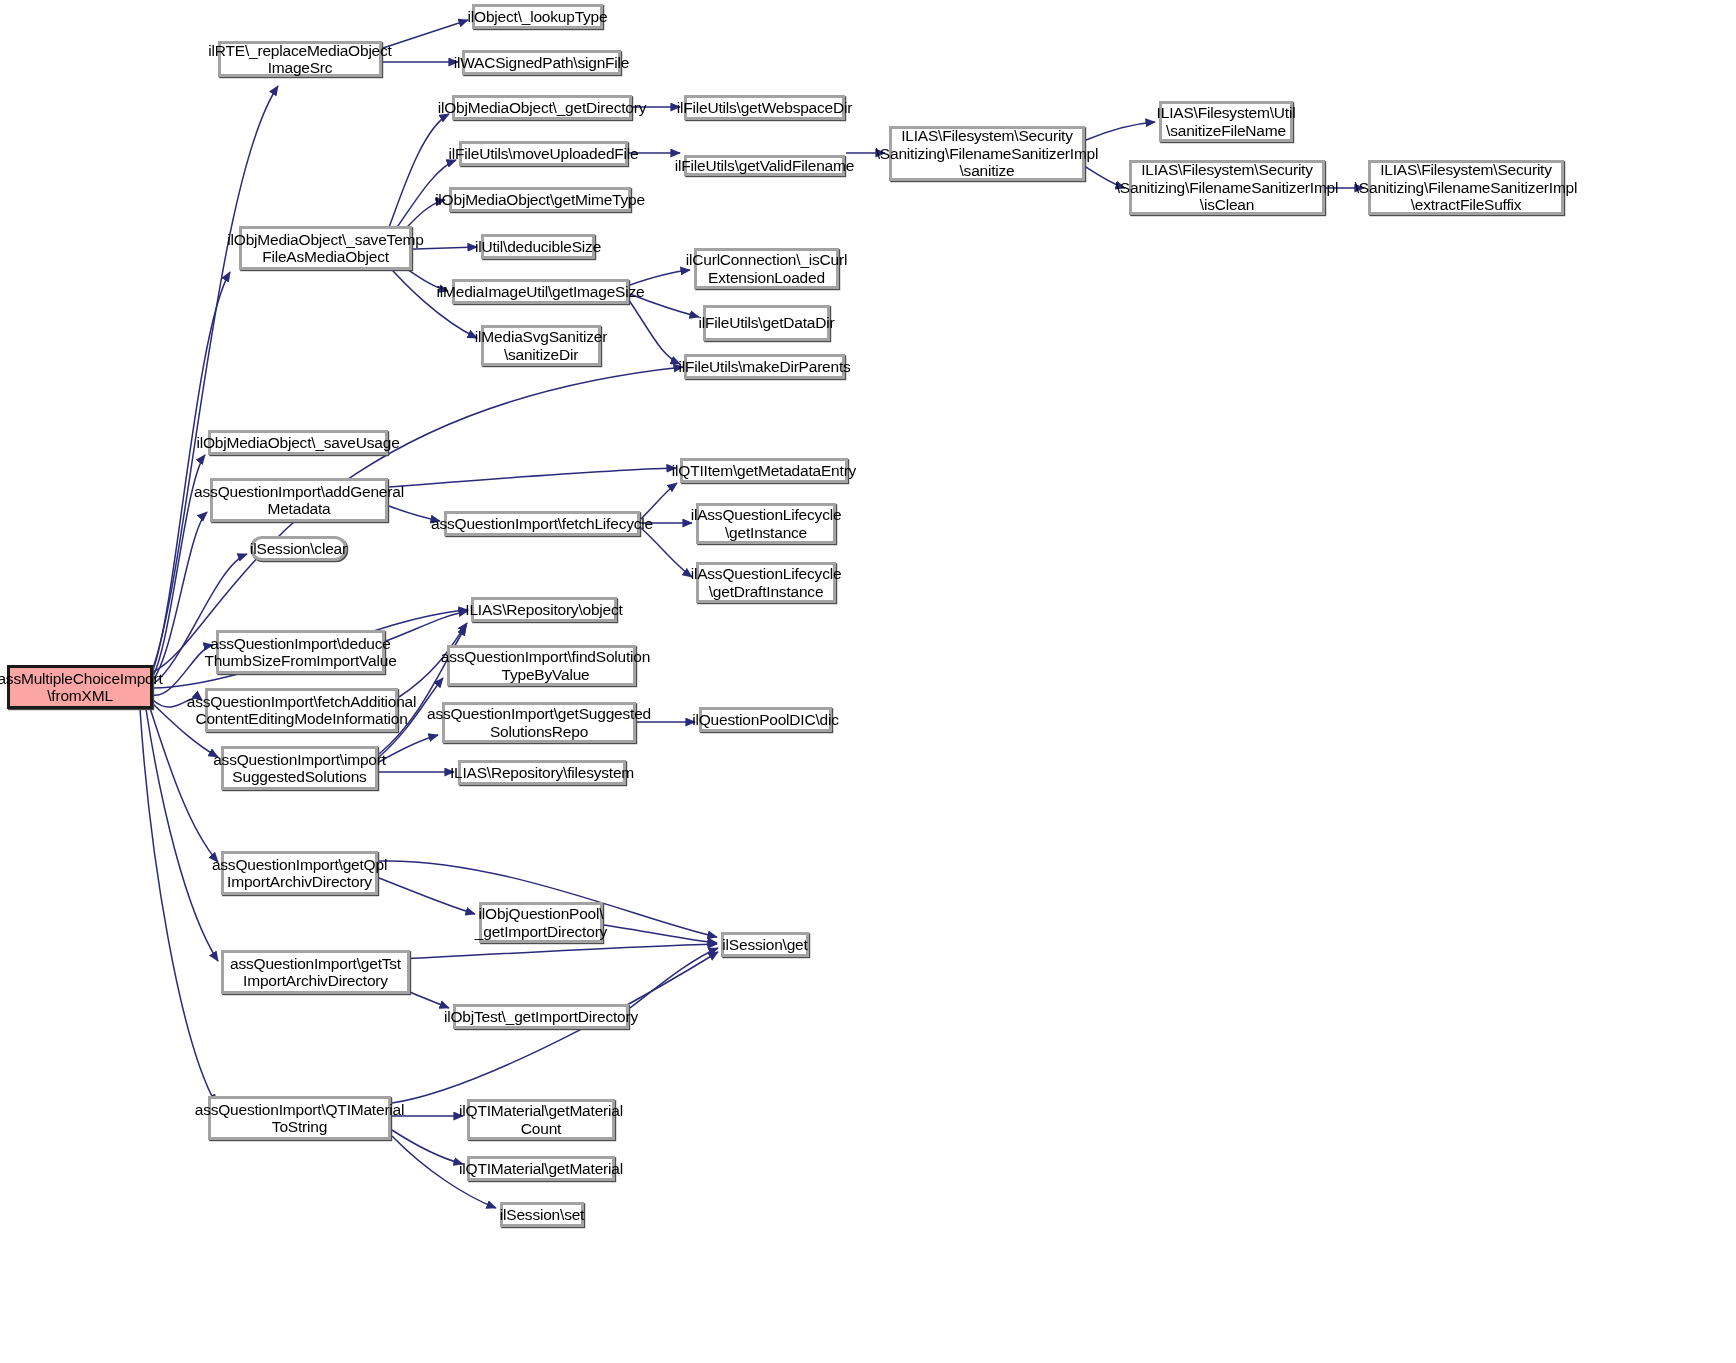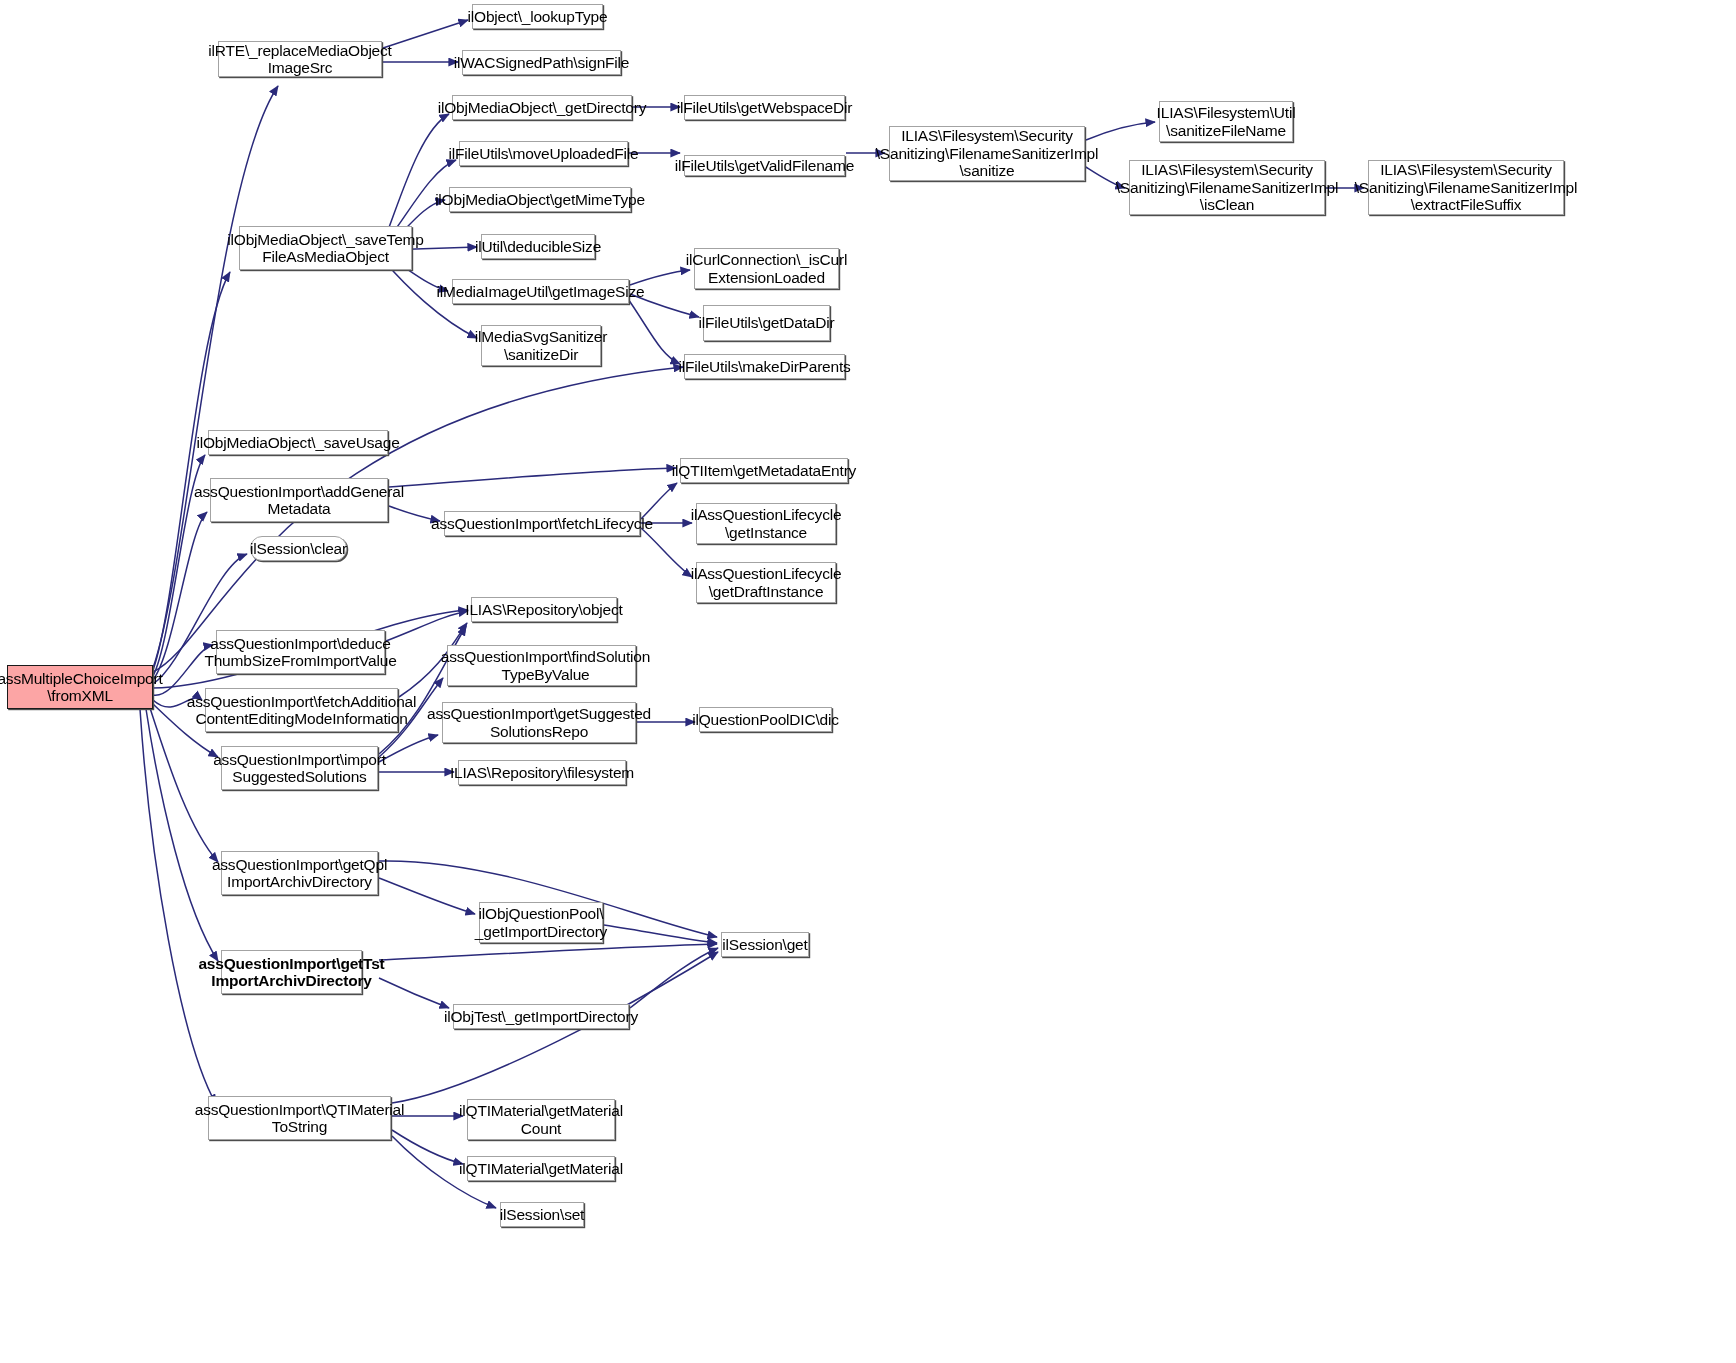--- a/index.html
+++ b/index.html
@@ -21,21 +21,21 @@
     position: absolute;
     left: 0;
     top: 0;
     width: 1736px;
     height: 1363px;
     pointer-events: none;
   }
   .node {
     position: absolute;
     box-sizing: border-box;
-    border: 1px solid #a3a3a3;
+    border: 3px solid #a3a3a3;
     background: #ffffff;
     color: #000000;
     font-size: 15.5px;
     line-height: 1.12;
     text-align: center;
     display: flex;
     align-items: center;
     justify-content: center;
     white-space: pre-line;
     letter-spacing: -0.2px;
@@ -170,21 +170,21 @@
 SolutionsRepo</span></div>
       <div class="node" style="left: 699px; top: 707px; width: 133px; height: 25px;"><span class="lbl">ilQuestionPoolDIC\dic</span></div>
       <div class="node" style="left: 221px; top: 746px; width: 157px; height: 44px;"><span class="lbl">assQuestionImport\import
 SuggestedSolutions</span></div>
       <div class="node" style="left: 458px; top: 760px; width: 168px; height: 25px;"><span class="lbl">ILIAS\Repository\filesystem</span></div>
       <div class="node" style="left: 221px; top: 851px; width: 157px; height: 44px;"><span class="lbl">assQuestionImport\getQpl
 ImportArchivDirectory</span></div>
       <div class="node" style="left: 479px; top: 902px; width: 124px; height: 41px;"><span class="lbl">ilObjQuestionPool\
 _getImportDirectory</span></div>
       <div class="node" style="left: 721px; top: 932px; width: 88px; height: 25px;"><span class="lbl">ilSession\get</span></div>
-      <div class="node" style="left: 221px; top: 950px; width: 141px; height: 44px; font-weight: bold;"><span class="lbl">assQuestionImport\getTst
+      <div class="node" style="left: 221px; top: 950px; width: 189px; height: 44px;"><span class="lbl">assQuestionImport\getTst
 ImportArchivDirectory</span></div>
       <div class="node" style="left: 453px; top: 1004px; width: 176px; height: 25px;"><span class="lbl">ilObjTest\_getImportDirectory</span></div>
       <div class="node" style="left: 208px; top: 1096px; width: 183px; height: 44px;"><span class="lbl">assQuestionImport\QTIMaterial
 ToString</span></div>
       <div class="node" style="left: 467px; top: 1099px; width: 148px; height: 41px;"><span class="lbl">ilQTIMaterial\getMaterial
 Count</span></div>
       <div class="node" style="left: 467px; top: 1156px; width: 148px; height: 25px;"><span class="lbl">ilQTIMaterial\getMaterial</span></div>
       <div class="node" style="left: 500px; top: 1202px; width: 84px; height: 25px;"><span class="lbl">ilSession\set</span></div>
     </div>
 </div>

